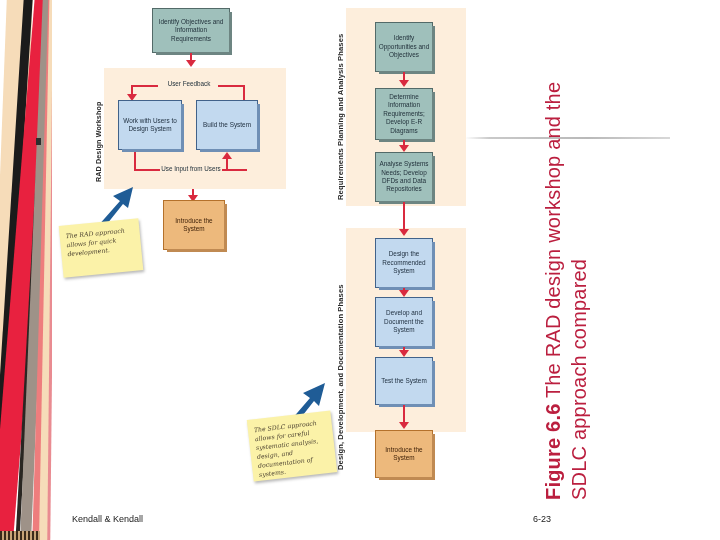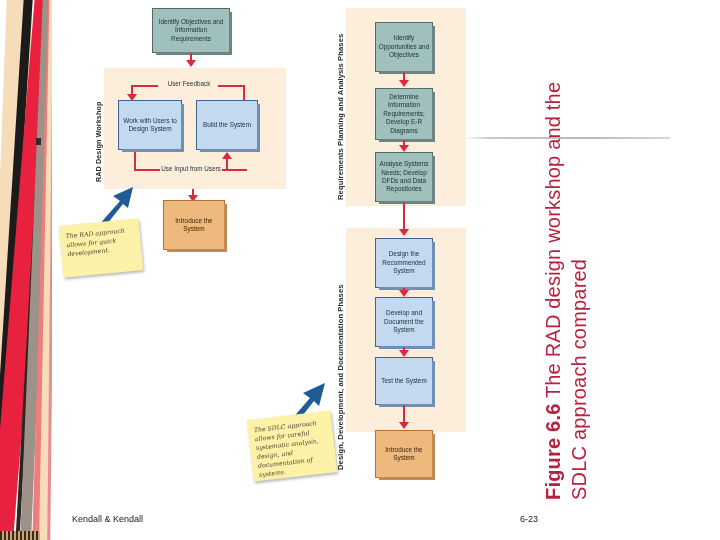--- a/index.html
+++ b/index.html
@@ -99,21 +99,21 @@
 
   
   #fig-title{position:absolute;left:540px;top:500px;transform-origin:left top;
      transform:rotate(-90deg);width:420px;
      color:#bb1f3f;font-size:20px;line-height:1.32;letter-spacing:.2px;}
   #fig-title .num{font-weight:bold;}
 
   
   .footer{position:absolute;bottom:16px;font-size:9px;color:#1a1a1a;}
   #footer-left{left:72px;}
-  #footer-right{left:520px;}
+  #footer-right{left:533px;}
 </style>
 </head>
 <body>
 
 <div id="slide">
 
   <div class="stripe-band">
     <div class="s s1"></div>
       <div class="s s2"></div>
       <div class="s s3"></div>

